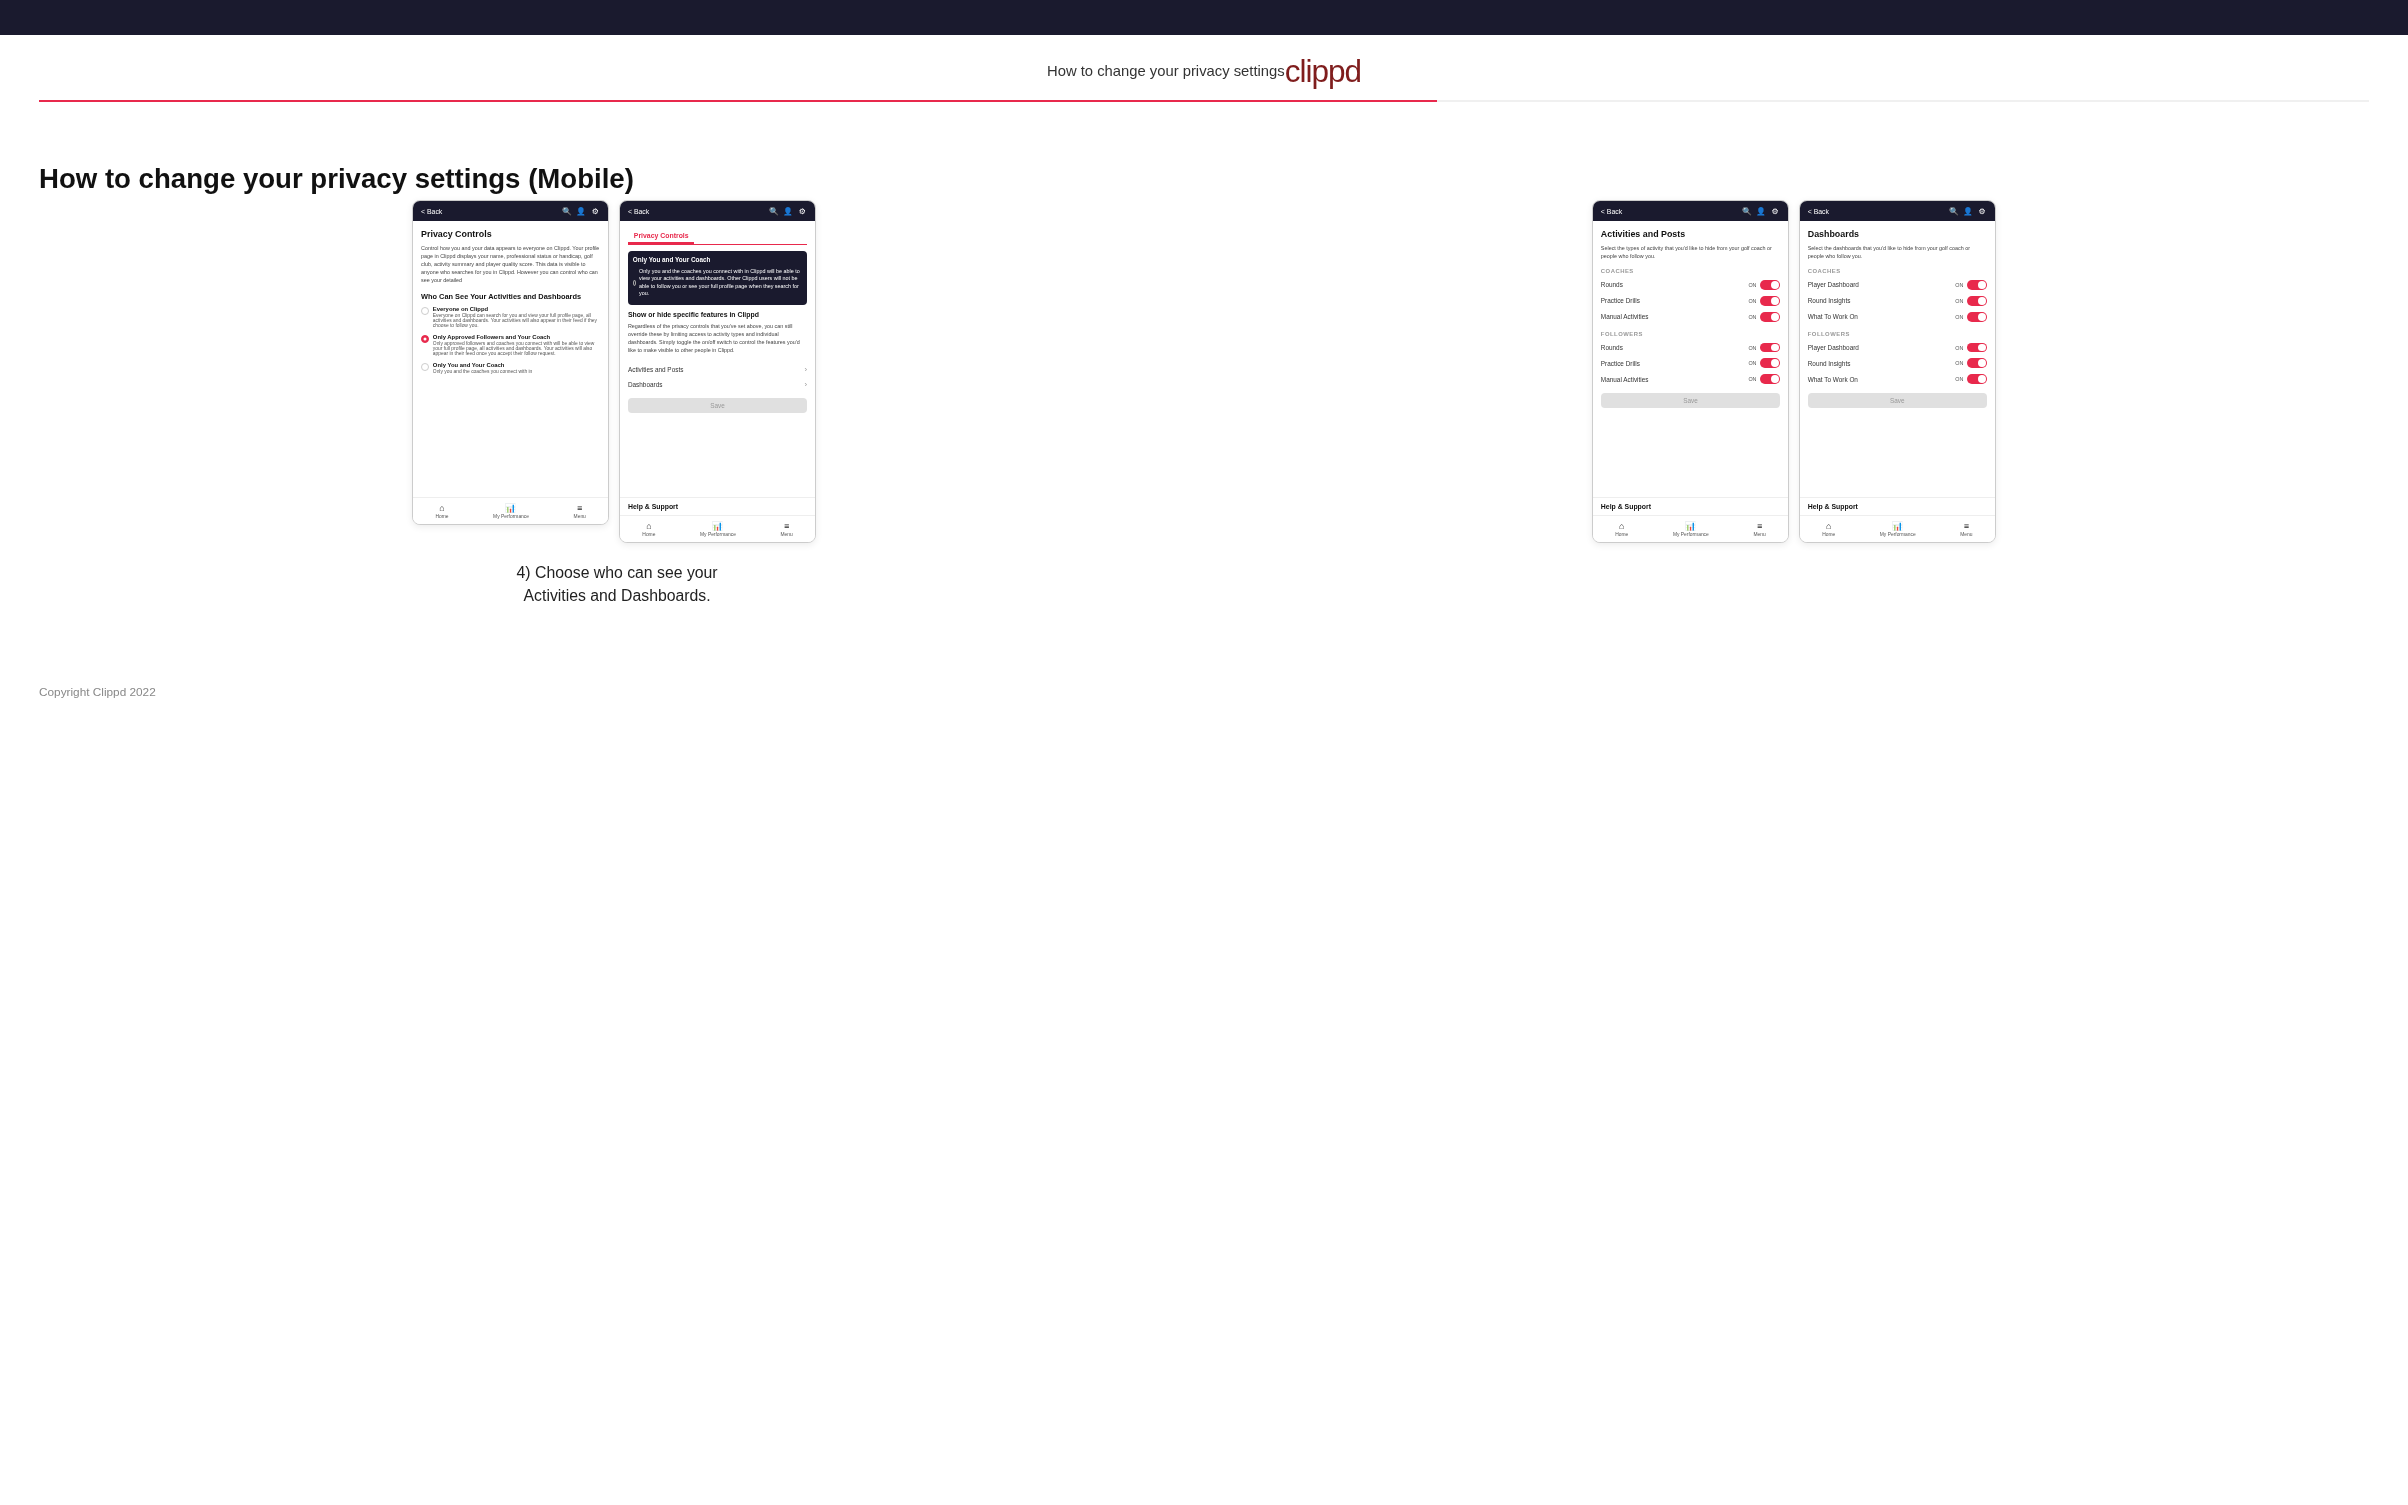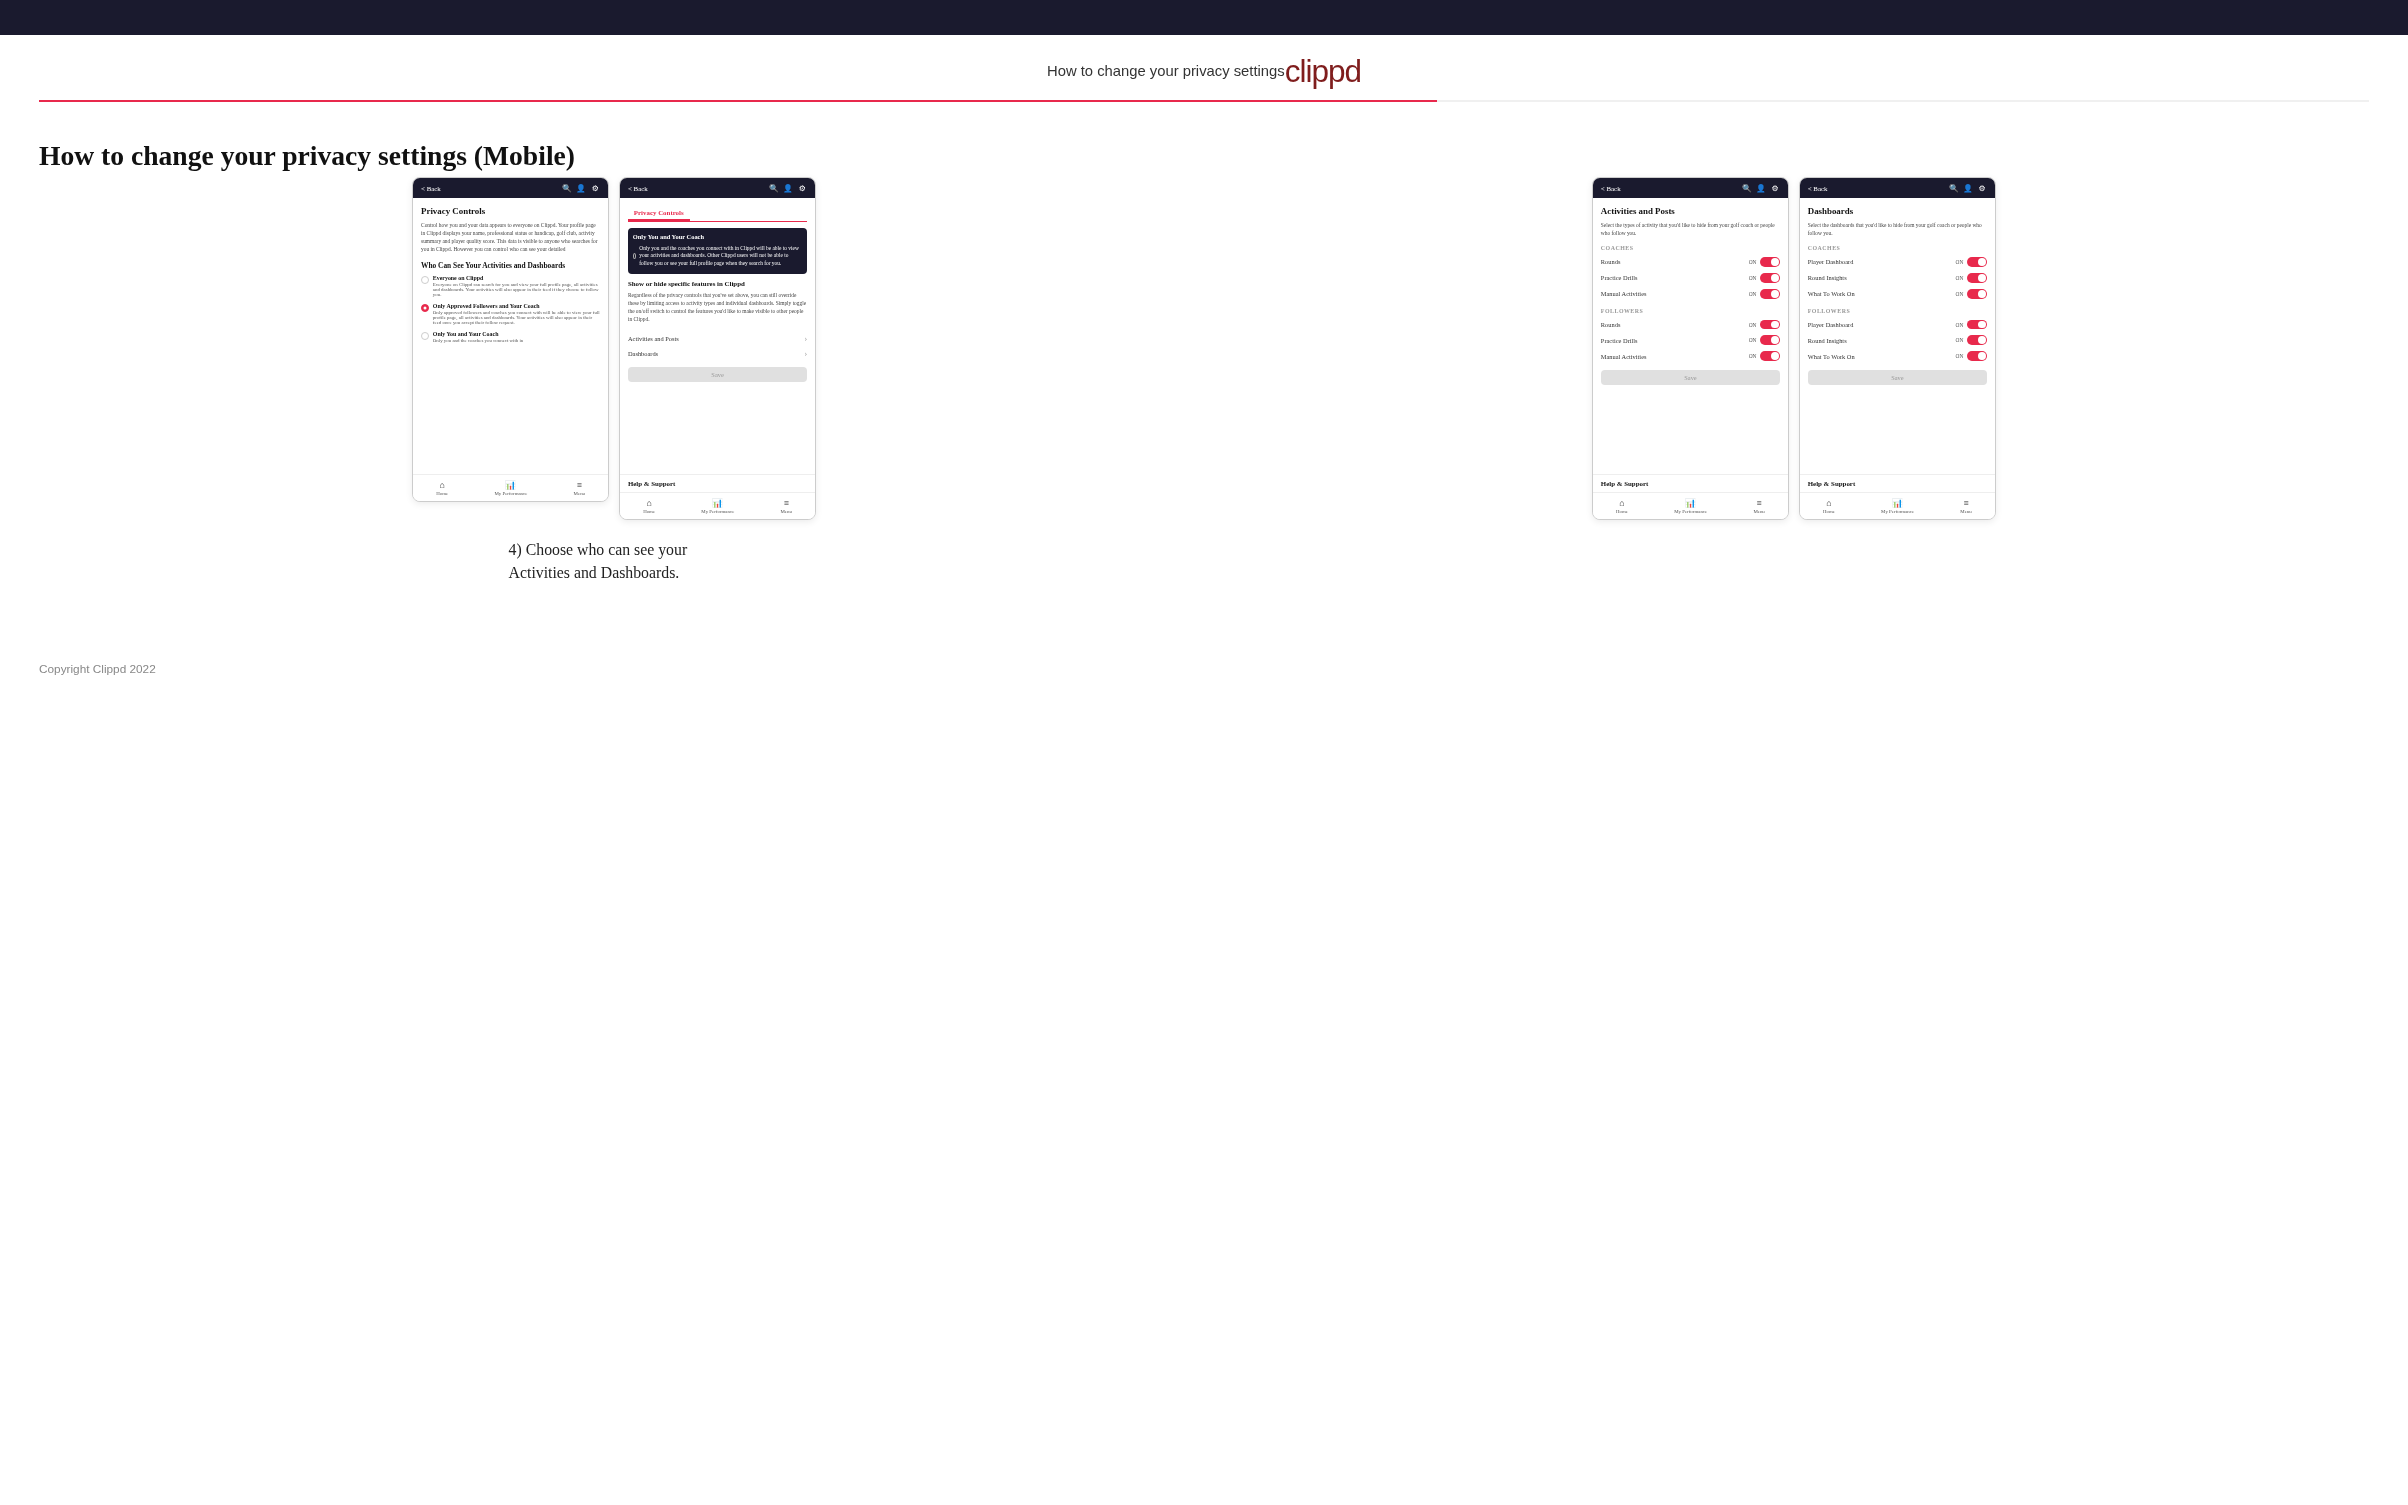--- a/index.html
+++ b/index.html
@@ -37,22 +37,21 @@
 
     
     .header-divider {
       height: 2px;
       background: linear-gradient(to right, #e8294c 60%, #f0f0f0 60%);
       margin: 0 39px;
     }
 
     
     .main {
-      padding: 38px 39px 59px 39px;
-      font-family: Liberation Serif, serif;
+      padding: 61px 39px 59px 39px;
     }
 
     .page-heading {
       font-size: 27.6px;
       font-weight: 800;
       color: #111;
       margin-bottom: 5.9px;
     }
     .page-subheading {
       font-size: 19.7px;
@@ -325,20 +324,21 @@
       gap: 3.9px;
     }
     .on-label {
       font-size: 5.4px;
       color: #555;
     }
 
     
     .caption {
       max-width: 217px;
+      text-align: center;
       margin-top: 19.7px;
       font-size: 15.8px;
       font-weight: 500;
       color: #222;
       line-height: 1.4;
       margin-left: 6px;
     }
 
     
     .double-screens {

